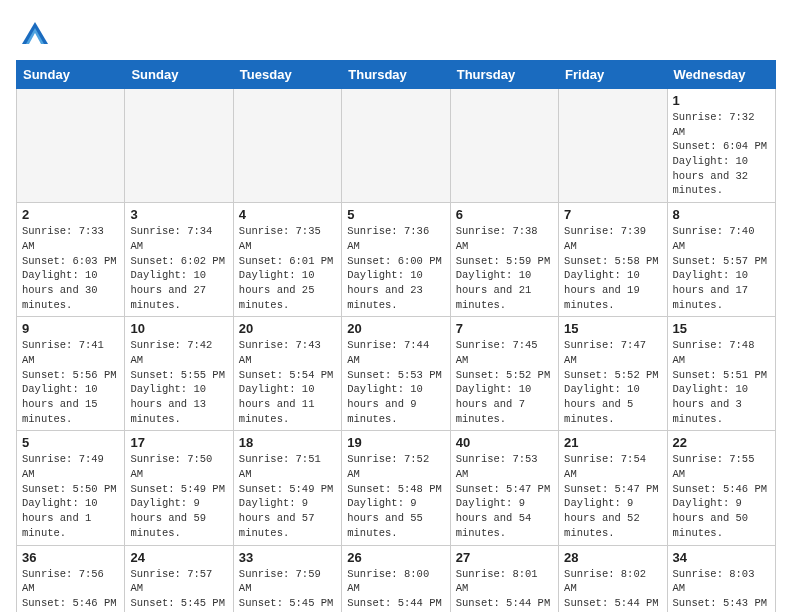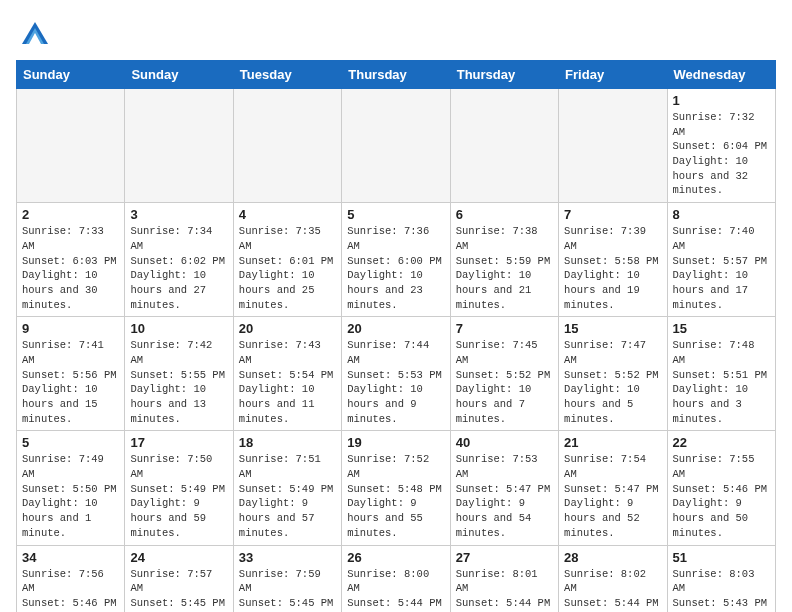--- a/index.html
+++ b/index.html
@@ -217,21 +217,21 @@
           <span class="day-number">21</span>
           <div class="day-info">Sunrise: 7:54 AM<br>Sunset: 5:47 PM<br>Daylight: 9 hours and 52 minutes.</div>
         </td>
         <td>
           <span class="day-number">22</span>
           <div class="day-info">Sunrise: 7:55 AM<br>Sunset: 5:46 PM<br>Daylight: 9 hours and 50 minutes.</div>
         </td>
       </tr>
       <tr>
         <td>
-          <span class="day-number">34</span>
+          <span class="day-number">36</span>
           <div class="day-info">Sunrise: 7:56 AM<br>Sunset: 5:46 PM<br>Daylight: 9 hours and 49 minutes.</div>
         </td>
         <td>
           <span class="day-number">24</span>
           <div class="day-info">Sunrise: 7:57 AM<br>Sunset: 5:45 PM<br>Daylight: 9 hours and 47 minutes.</div>
         </td>
         <td>
           <span class="day-number">33</span>
           <div class="day-info">Sunrise: 7:59 AM<br>Sunset: 5:45 PM<br>Daylight: 9 hours and 46 minutes.</div>
         </td>
@@ -241,18 +241,18 @@
         </td>
         <td>
           <span class="day-number">27</span>
           <div class="day-info">Sunrise: 8:01 AM<br>Sunset: 5:44 PM<br>Daylight: 9 hours and 43 minutes.</div>
         </td>
         <td>
           <span class="day-number">28</span>
           <div class="day-info">Sunrise: 8:02 AM<br>Sunset: 5:44 PM<br>Daylight: 9 hours and 41 minutes.</div>
         </td>
         <td>
-          <span class="day-number">51</span>
+          <span class="day-number">34</span>
           <div class="day-info">Sunrise: 8:03 AM<br>Sunset: 5:43 PM<br>Daylight: 9 hours and 40 minutes.</div>
         </td>
       </tr>
     </tbody>
 </table>
 
 </body></html>

